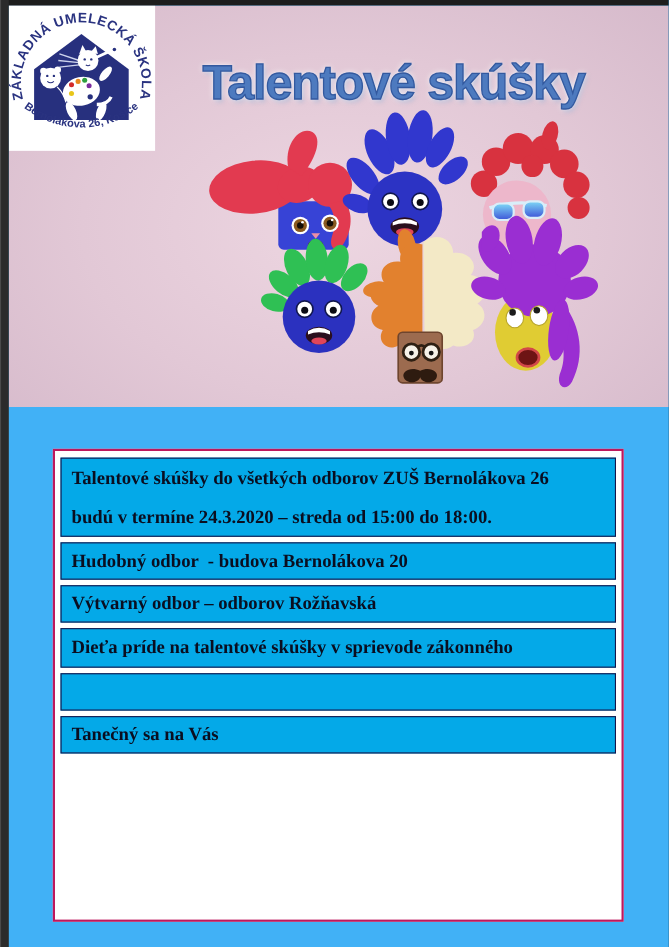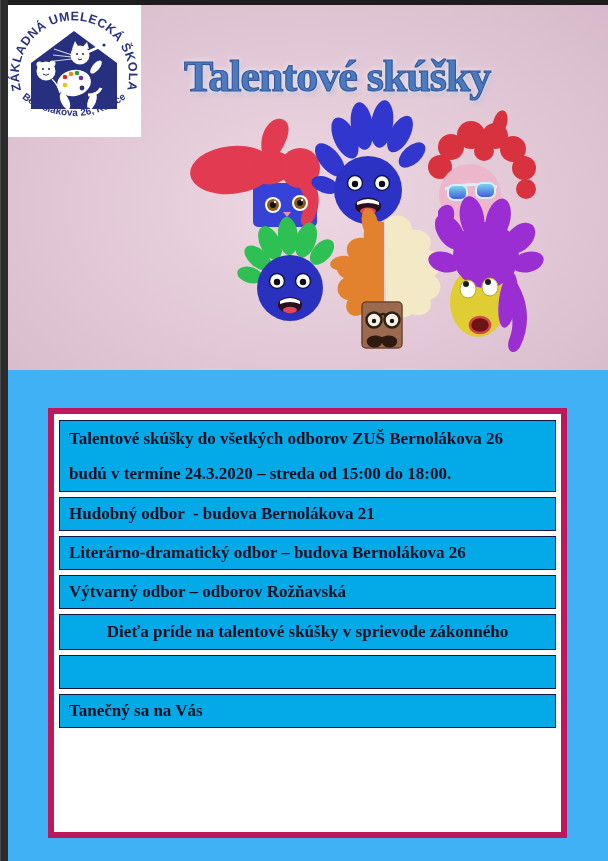--- a/index.html
+++ b/index.html
@@ -7,33 +7,33 @@
   .edge-top{position:absolute;left:0;top:0;width:608px;height:5px;background:#1d1d1d;z-index:30;}
   .edge-left{position:absolute;left:0;top:0;width:8px;height:861px;background:#2b2b2b;border-left:1px solid #4a4a4a;box-sizing:border-box;z-index:30;}
 
   
   .hero{position:absolute;left:8px;top:5px;width:600px;height:365px;
         background:radial-gradient(ellipse at 50% 55%, #EDD6E1 0%, #E2C8D6 55%, #D6BACB 100%);}
   .chars{position:absolute;left:0;top:0;width:600px;height:365px;}
   .logo-box{position:absolute;left:0;top:0;width:133px;height:132px;background:#ffffff;}
   .logo-box svg{display:block;}
   .title{position:absolute;left:176px;top:46px;width:420px;
-         font-family:Liberation Serif, serif;font-size:44px;font-weight:bold;letter-spacing:-1px;
+         font-family:Liberation Sans, sans-serif;font-size:44px;font-weight:bold;letter-spacing:-1px;
          color:#4D7ABF;-webkit-text-stroke:1.2px #33599F;
          text-shadow:0 0 6px rgba(255,255,255,.95), 2px 3px 4px rgba(140,160,200,.55), 0 0 2px #dce8fa;}
 
   
   .section-blue{position:absolute;left:8px;top:370px;width:600px;height:491px;background:#41B1F6;}
   .info-table{position:absolute;left:40px;top:38px;width:519px;height:430px;box-sizing:border-box;
-              background:#ffffff;border:6px solid #be185d;padding:6px 5px 0 5px;overflow:hidden;}
+              background:#ffffff;border:2px solid #be185d;padding:6px 5px 0 5px;overflow:hidden;}
   .row{background:#04A9E8;border:1px solid #15154a;margin-bottom:5px;padding:0 9px;
        color:#0A0E20;font-weight:bold;font-size:17px;}
   .row-line{white-space:pre;line-height:32px;overflow:hidden;}
   .row.two-line .row-line{line-height:35px;}
-  .row.three-line .row-line{line-height:34px;text-align:center;}
+  .row.three-line .row-line{line-height:34px;}
   .row.empty{min-height:32px;}
 </style>
 </head>
 <body>
 
 <div class="page">
   <div class="edge-top"></div>
   <div class="edge-left"></div>
 
   <div class="hero">
@@ -215,26 +215,23 @@
 
   <div class="section-blue">
     <div class="info-table">
 
       <div class="row two-line">
         <div class="row-line">Talentové skúšky do všetkých odborov ZUŠ Bernolákova 26</div>
         <div class="row-line">budú v termíne 24.3.2020 – streda od 15:00 do 18:00.</div>
       </div>
 
       <div class="row">
-        <div class="row-line">Hudobný odbor  - budova Bernolákova 21</div>
-      </div>
-
-      <div class="row">
-        <div class="row-line">Literárno-dramatický odbor – budova Bernolákova 26</div>
-      </div>
+        <div class="row-line">Hudobný odbor  - budova Bernolákova 20</div>
+      </div>
+
 
 
       <div class="row">
         <div class="row-line">Výtvarný odbor – odborov Rožňavská</div>
       </div>
 
       <div class="row three-line">
         <div class="row-line">Dieťa príde na talentové skúšky v sprievode zákonného</div>
       </div>
 

